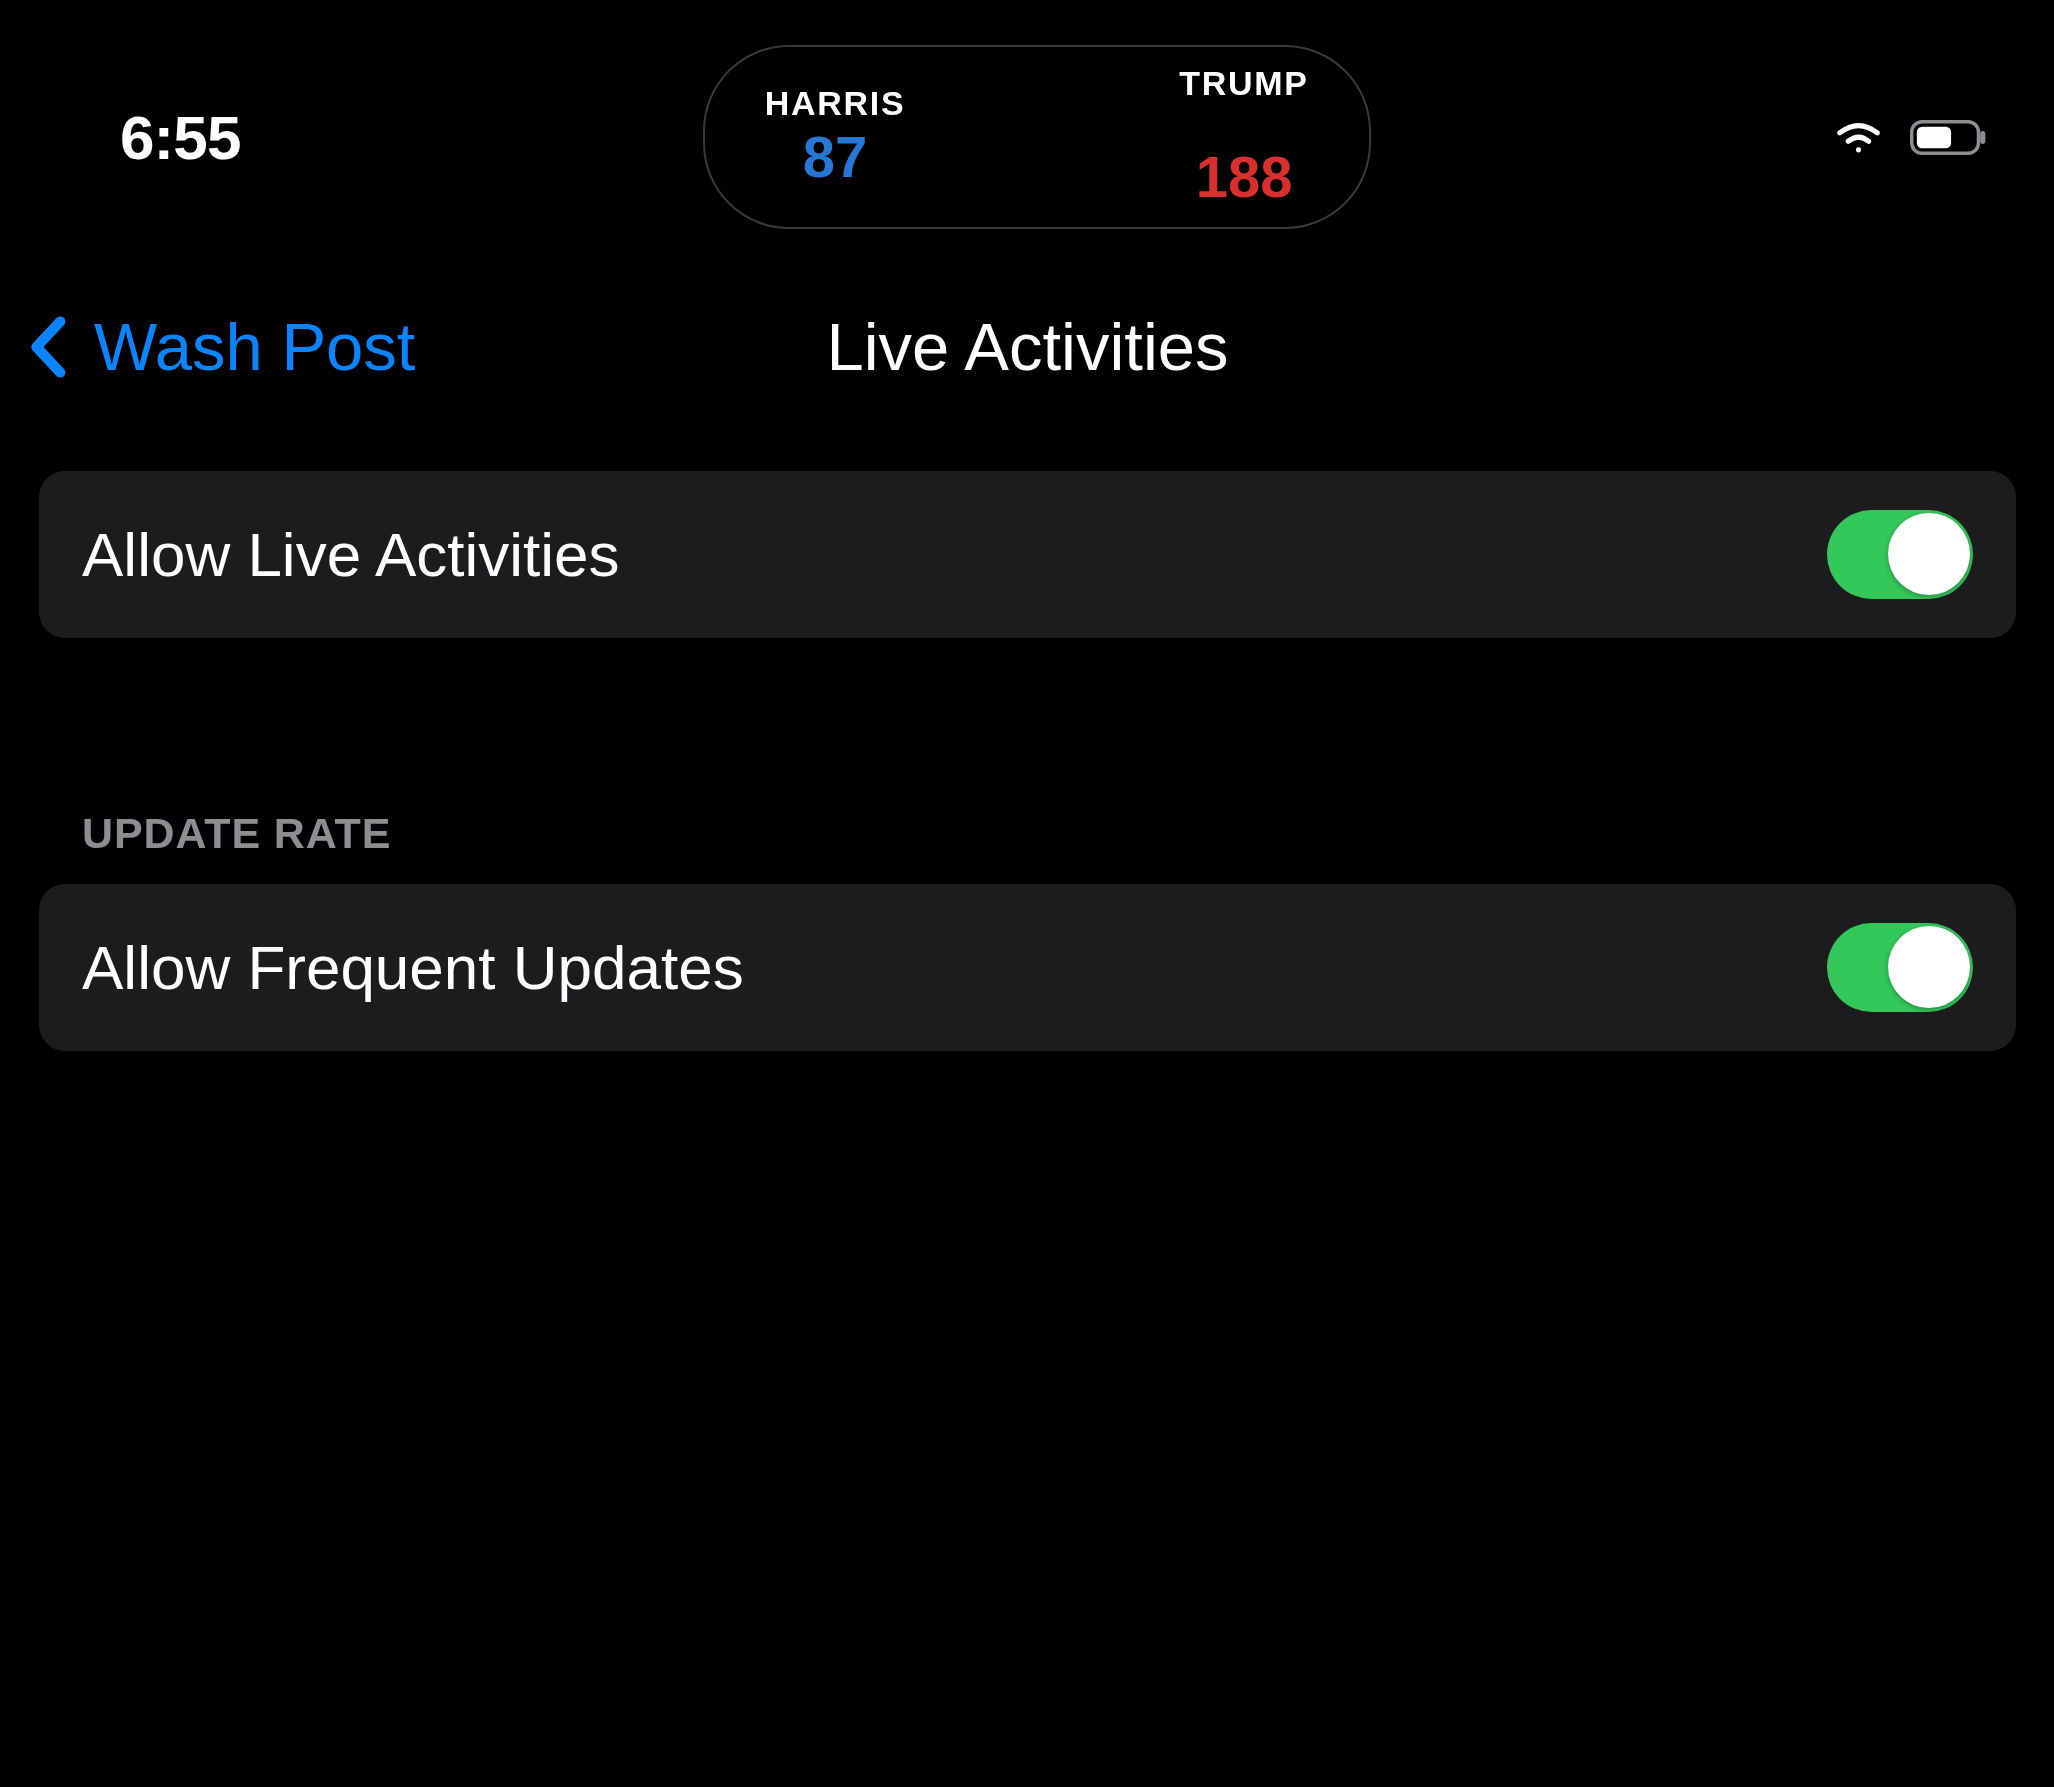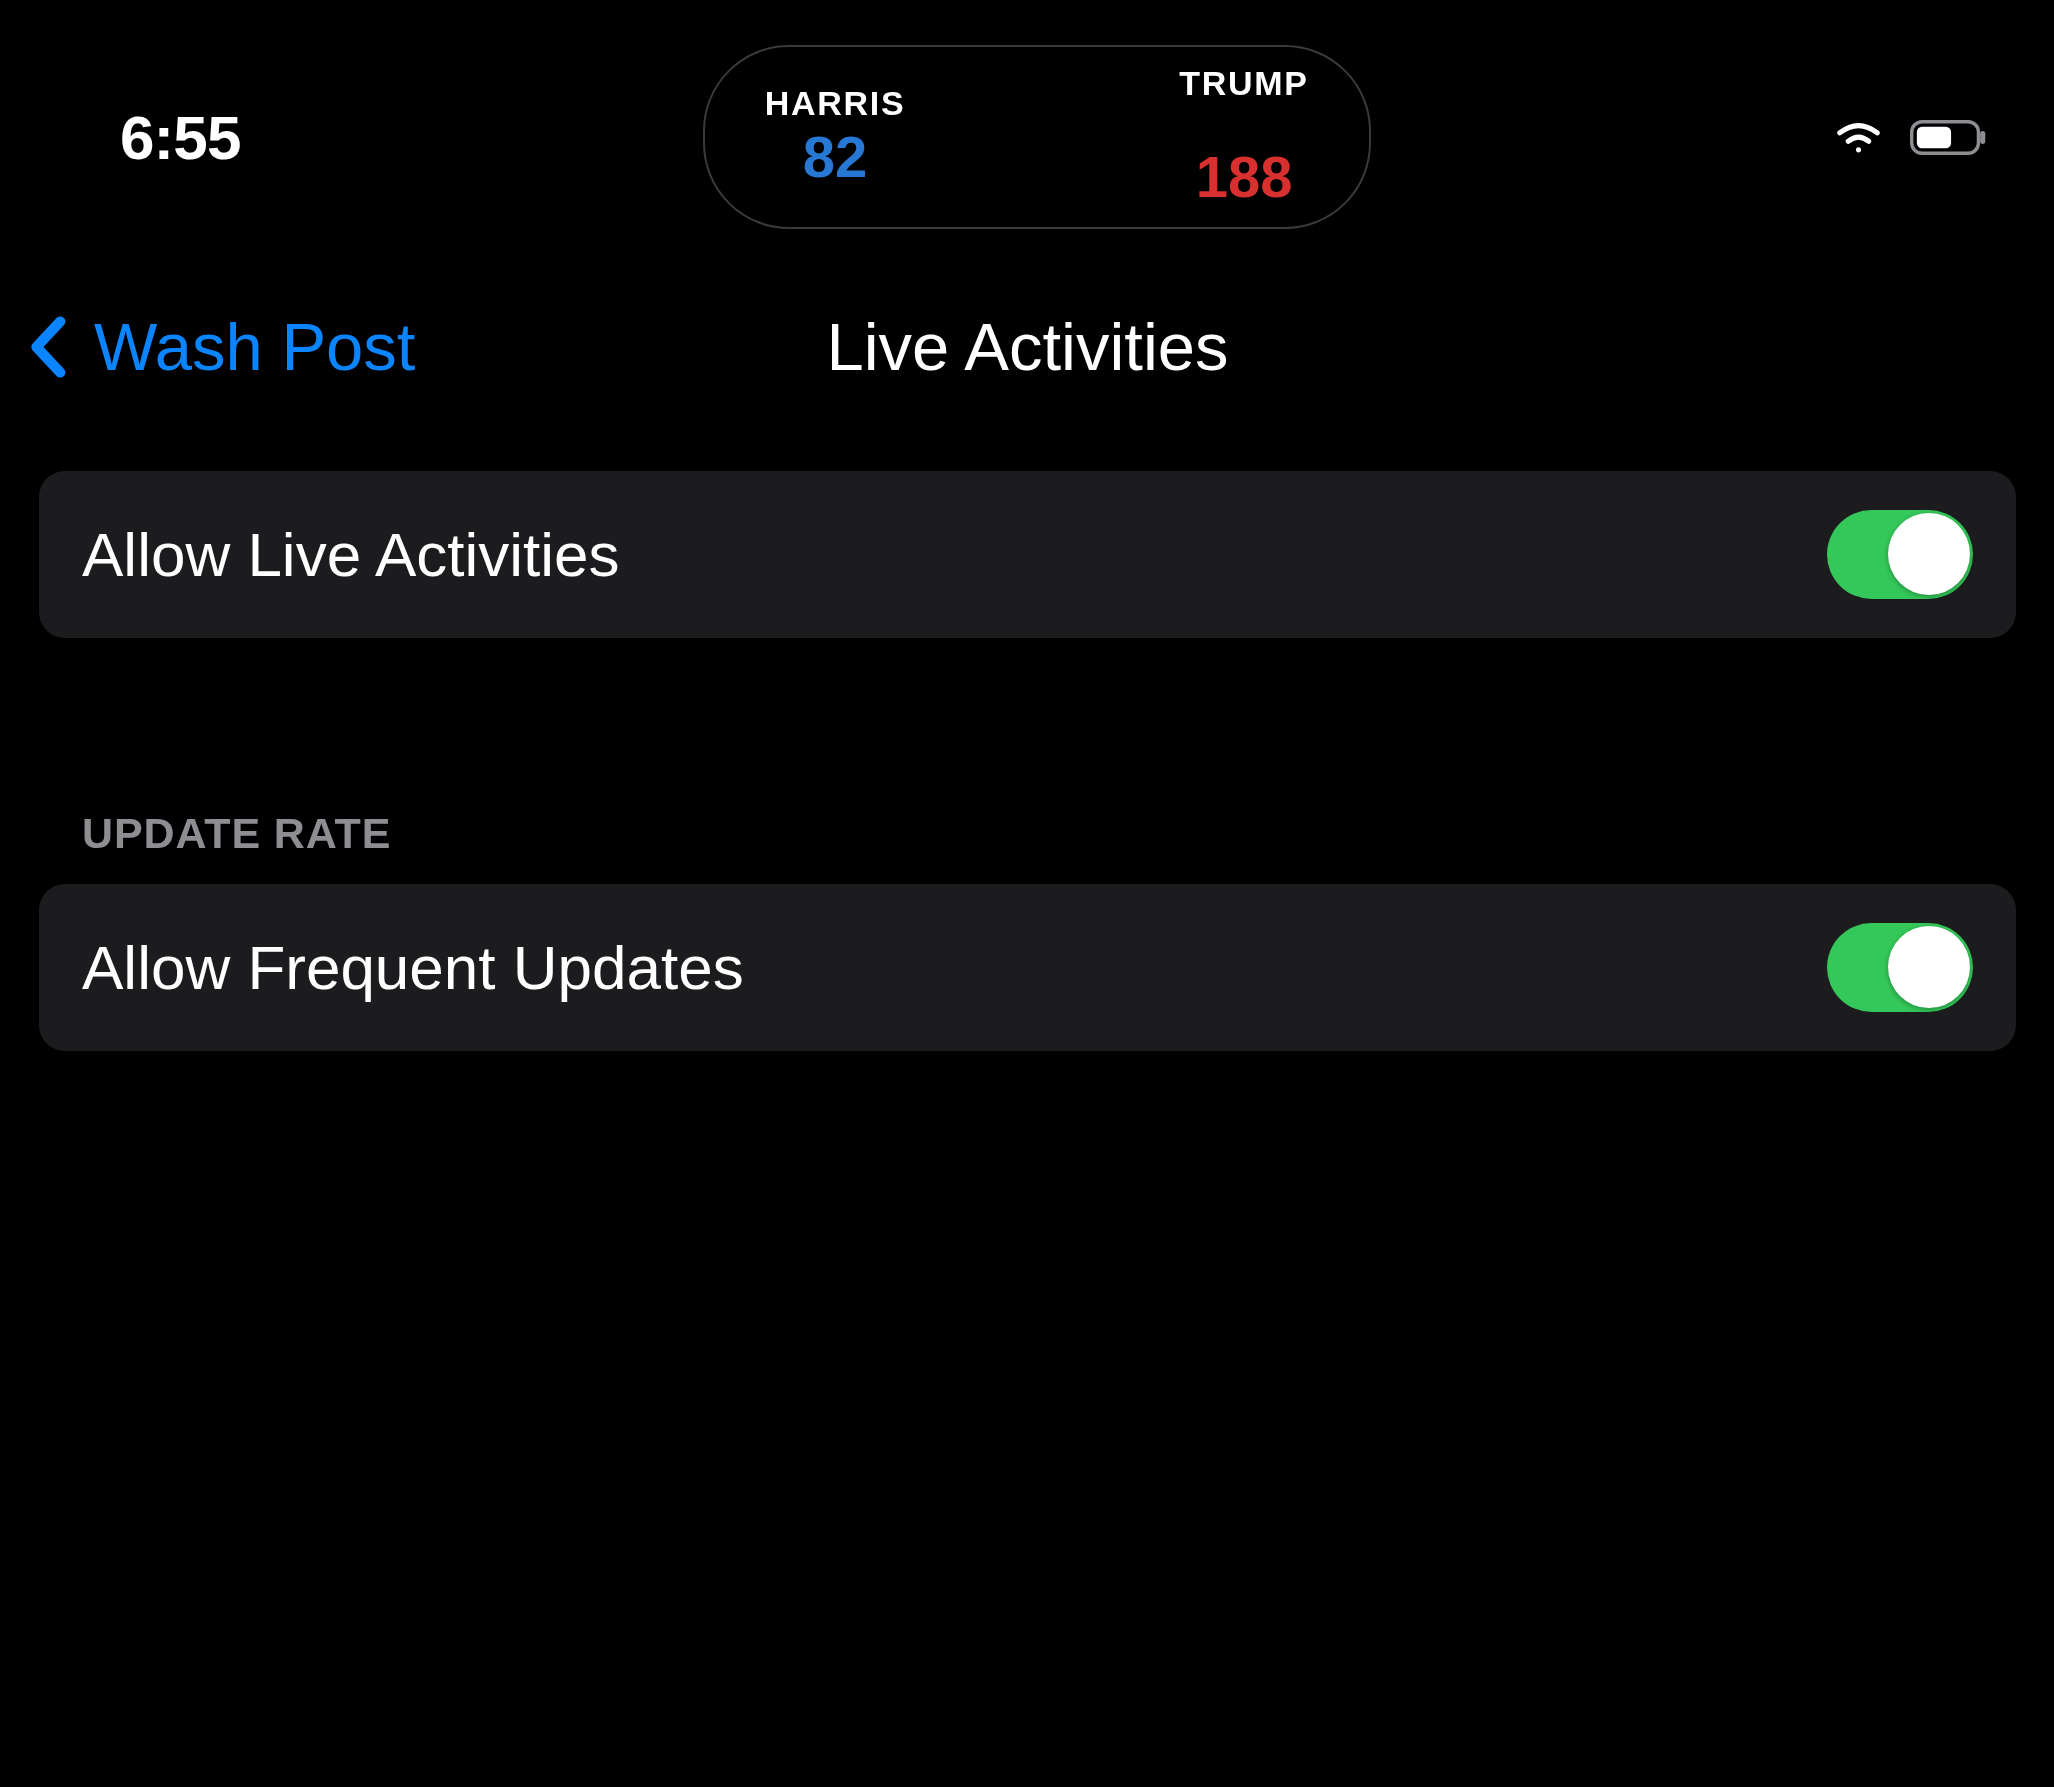--- a/index.html
+++ b/index.html
@@ -188,21 +188,21 @@
   </style>
 </head>
 <body>
 
 <div class="status-bar">
   <div class="time">6:55</div>
 
   <div class="dynamic-island">
     <div class="island-item">
       <div class="island-label">HARRIS</div>
-      <div class="island-score score-blue">82</div>
+      <div class="island-score score-blue">87</div>
     </div>
     <div class="island-item">
       <div class="island-label">TRUMP</div>
       <div class="island-score score-red">188</div>
     </div>
   </div>
 
   <div class="status-icons">
     <svg class="wifi-icon" viewBox="0 0 60 45">
       <path d="M 30 40 A 3 3 0 1 0 30 34 A 3 3 0 1 0 30 40 Z" fill="#ffffff"></path>

